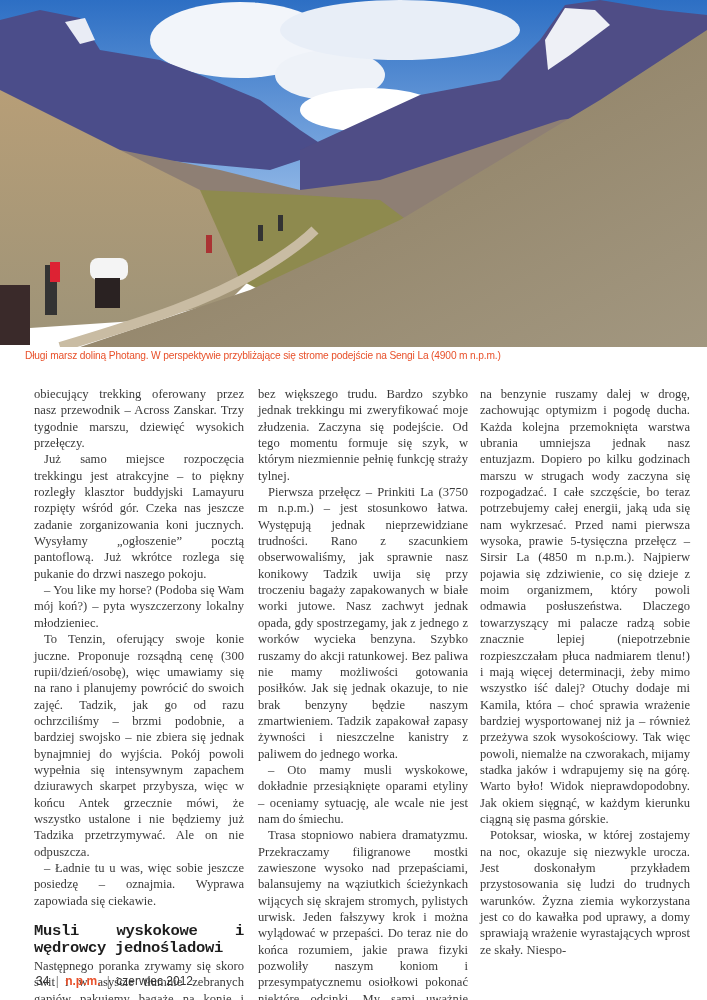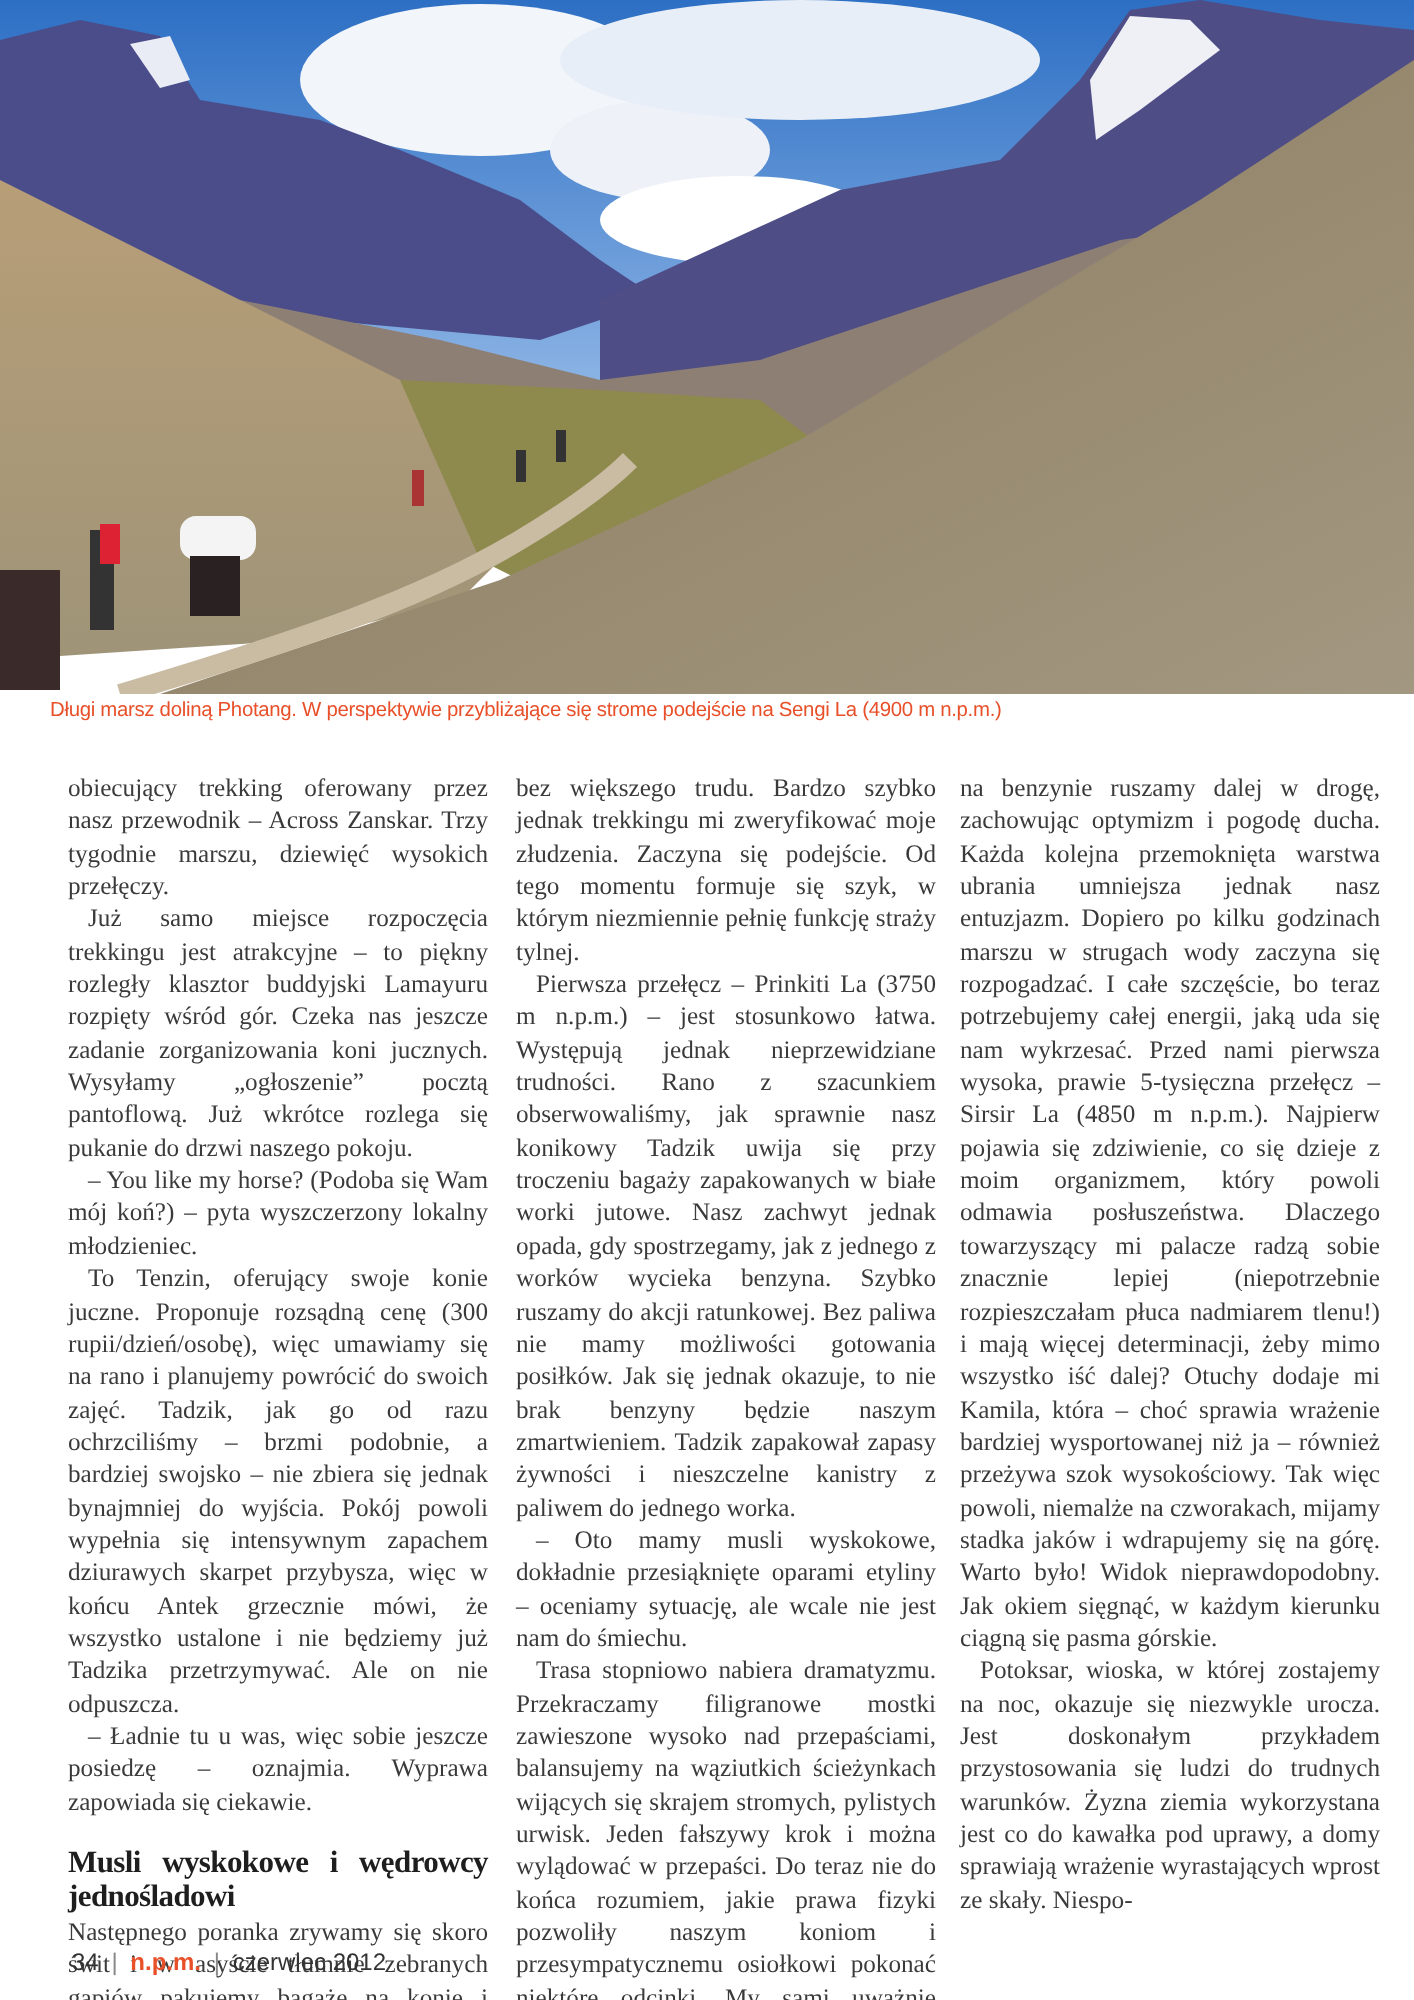--- a/index.html
+++ b/index.html
@@ -6,21 +6,21 @@
   body { width:707px; height:1000px; background:#ffffff; position:relative; overflow:hidden; font-family:"DejaVu Serif", serif; }
   #photo { position:absolute; left:0; top:0; width:707px; height:347px; overflow:hidden; }
   #photo svg { display:block; }
   #caption { position:absolute; left:25px; top:350px; font-family:Liberation Sans, sans-serif; font-size:10.2px; color:#e8502a; letter-spacing:-0.15px; white-space:nowrap; }
   .col { position:absolute; top:386px; width:210px; font-family:"Liberation Serif", serif; font-size:12.6px; line-height:16.35px; color:#3a3a3a; text-align:justify; }
   #col1 { left:34px; }
   #col2 { left:258px; }
   #col3 { left:480px; }
   .col p { margin:0; text-indent:0; }
   .col p.ind { text-indent:10px; }
-  .col h2 { font-family:Liberation Serif, serif; font-weight:bold; font-size:15.5px; line-height:17px; color:#1e1e1e; margin:14px 0 1px 0; letter-spacing:-0.3px; }
+  .col h2 { font-family:Liberation Mono, monospace; font-weight:bold; font-size:15.5px; line-height:17px; color:#1e1e1e; margin:14px 0 1px 0; letter-spacing:-0.3px; }
   #footer { position:absolute; left:8px; top:974px; font-family:"Liberation Sans", sans-serif; font-size:12px; color:#333;margin-left:28px; }
   #footer .brand { color:#e8502a; font-weight:bold; }
   #footer .sep { color:#888; margin:0 3px; }
 </style>
 </head>
 <body>
 
 <div id="photo">
   <svg width="707" height="347" viewBox="0 0 707 347">
     <defs>

